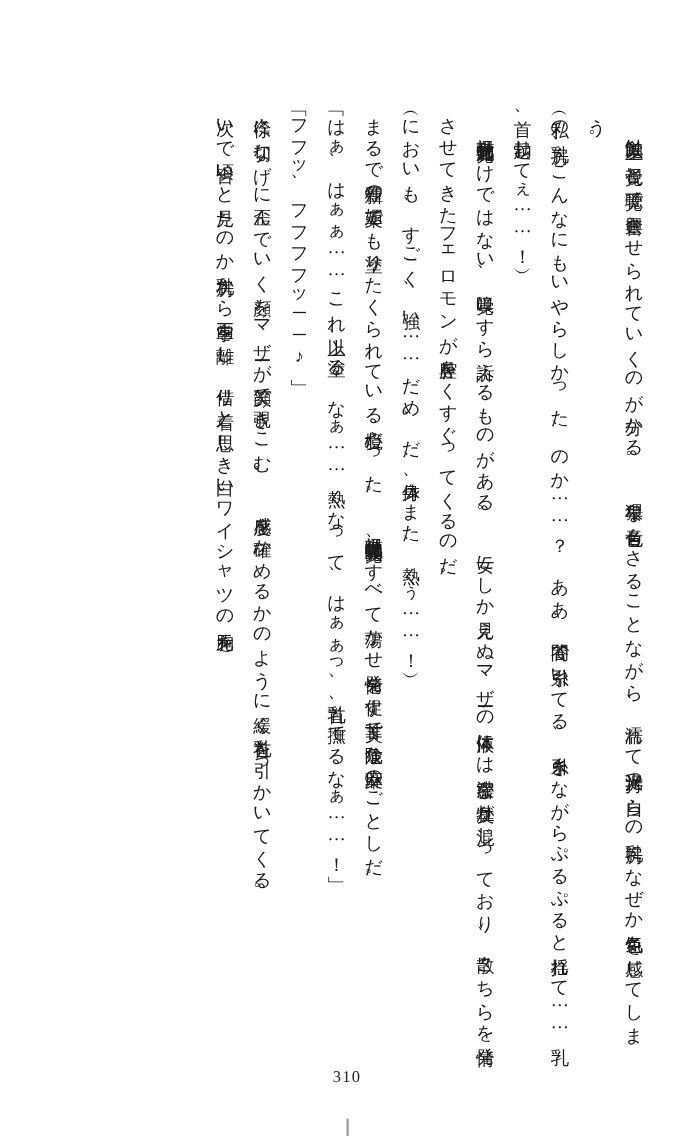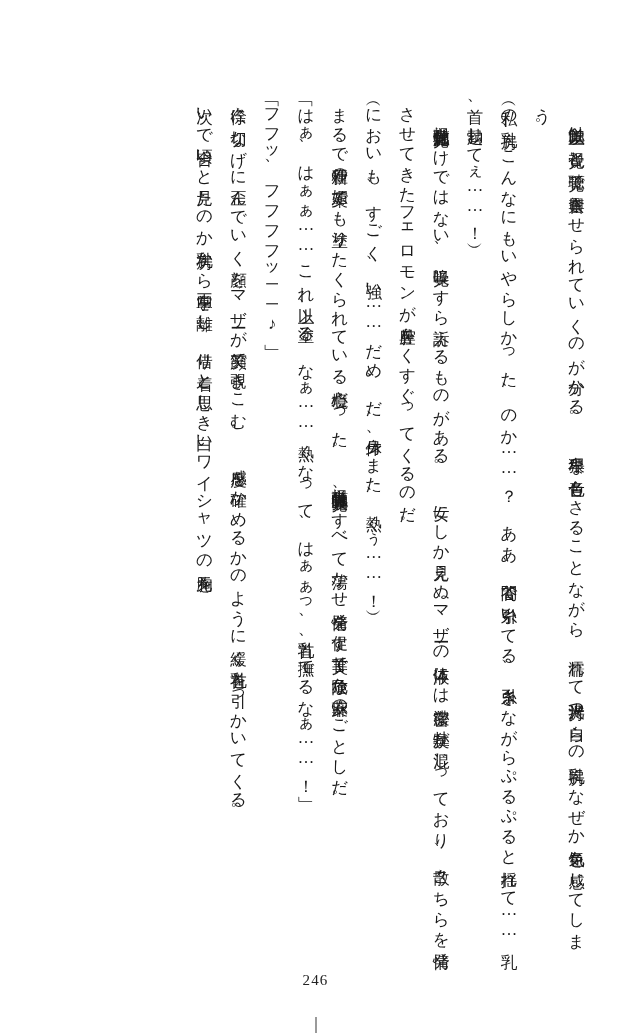--- a/index.html
+++ b/index.html
@@ -75,16 +75,16 @@
     <p>（私の乳房、こんなにもいやらしかった、のか……？　ああ、谷間で糸引いてる、糸引きながらぷるぷると揺れて……乳首、勃起してぇ……！）</p>
     <p class="indent">視覚聴覚触覚だけではない、嗅覚にすら訴えるものがある。　女にしか見えぬマザーの体液には濃密な牡臭が混じっており、散々こちらを発情させてきたフェロモンが鼻腔をくすぐってくるのだ。</p>
     <p>（においも、すごく、強い……だめ、だ、身体、また、熱くぅ……！）</p>
     <p>まるで新種の媚薬でも塗りたくられている心境だった。　視覚聴覚触覚嗅覚、すべて蕩かせ発情を促す甘美で危険な麻薬のごとしだ。</p>
     <p>「はぁ、はぁぁ……これ以上、塗る、なぁ……熱くなって、はぁぁっ、乳首、撫でるなぁ……！」</p>
     <p>「フフッ、フフフフッ──♪」</p>
     <p>徐々に切なげに歪んでいく顔をマザーが笑顔で覗きこむ。　感度を確かめるかのように緩く乳首を引っかいてくる。</p>
     <p>次いで頃合いと見たのか乳房から両掌を離し、借り着と思しき白いワイシャツの胸元を</p>
   </div>
 
-  <div id="page-number">246</div>
+  <div id="page-number">310</div>
   <div id="spine-mark"></div>
 
 </div>
 
 </body></html>

